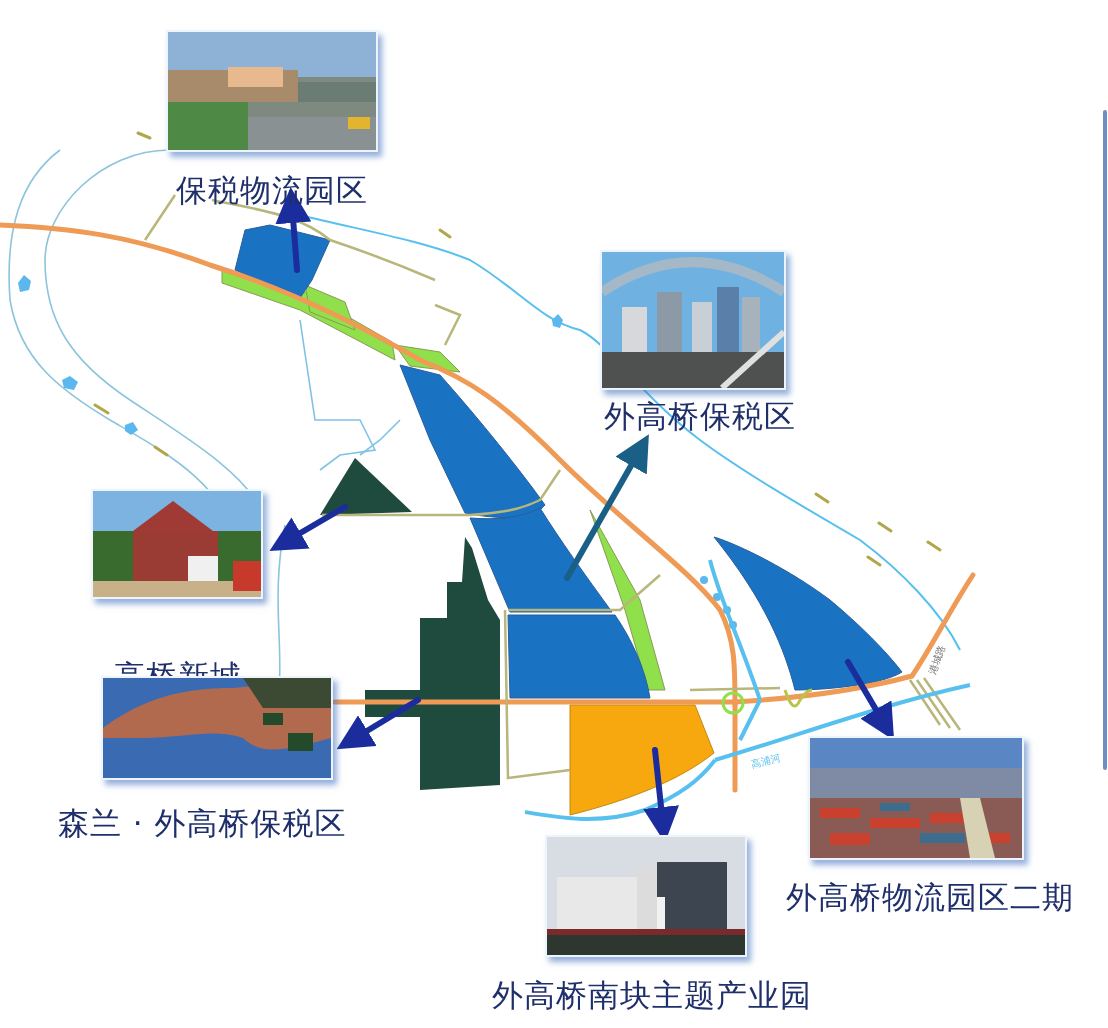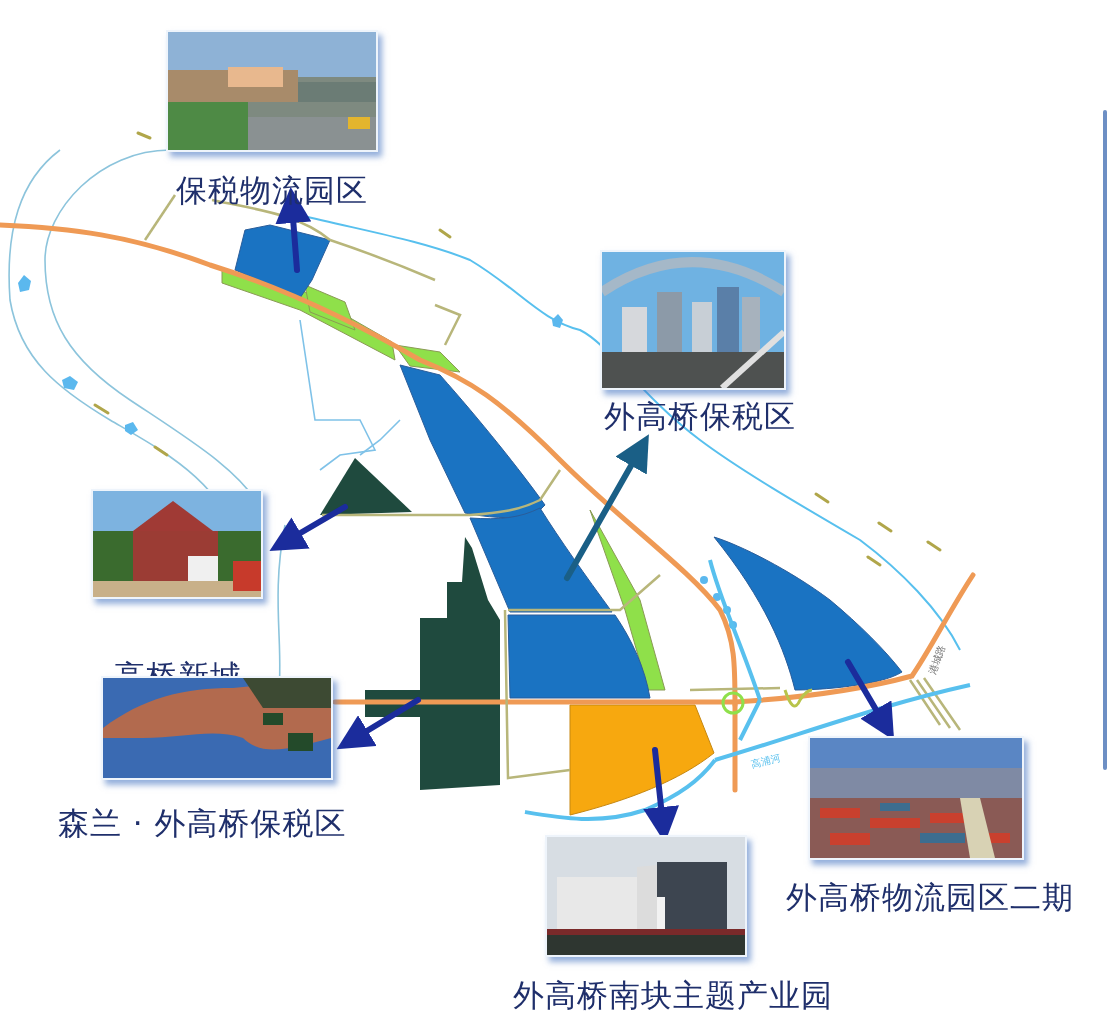--- a/index.html
+++ b/index.html
@@ -182,21 +182,21 @@
   <svg viewBox="0 0 198 118" preserveAspectRatio="none">
     <rect width="198" height="118" fill="#d7dde3"></rect>
     <rect x="10" y="40" width="80" height="55" fill="#e8e8e8"></rect>
     <polygon points="90,30 110,28 110,95 90,95" fill="#dcdcdc"></polygon>
     <rect x="110" y="25" width="70" height="70" fill="#3d4550"></rect>
     <rect x="110" y="60" width="8" height="35" fill="#f2f2f2"></rect>
     <rect y="95" width="198" height="23" fill="#2e3630"></rect>
     <rect y="92" width="198" height="6" fill="#7a2a2a"></rect>
   </svg>
 </div>
-<div class="label" style="left:513px;top:975px;">外高桥南块主题产业园</div>
+<div class="label" style="left:492px;top:975px;">外高桥南块主题产业园</div>
 
 <div class="photo" style="left:808px;top:736px;width:212px;height:120px;">
   <svg viewBox="0 0 212 120" preserveAspectRatio="none">
     <rect width="212" height="30" fill="#5a86c4"></rect>
     <rect y="30" width="212" height="30" fill="#7f8aa4"></rect>
     <rect y="60" width="212" height="60" fill="#8a5a55"></rect>
     <g fill="#c9402e">
         <rect x="10" y="70" width="40" height="10"></rect>
         <rect x="60" y="80" width="50" height="10"></rect>
         <rect x="120" y="75" width="40" height="10"></rect>

